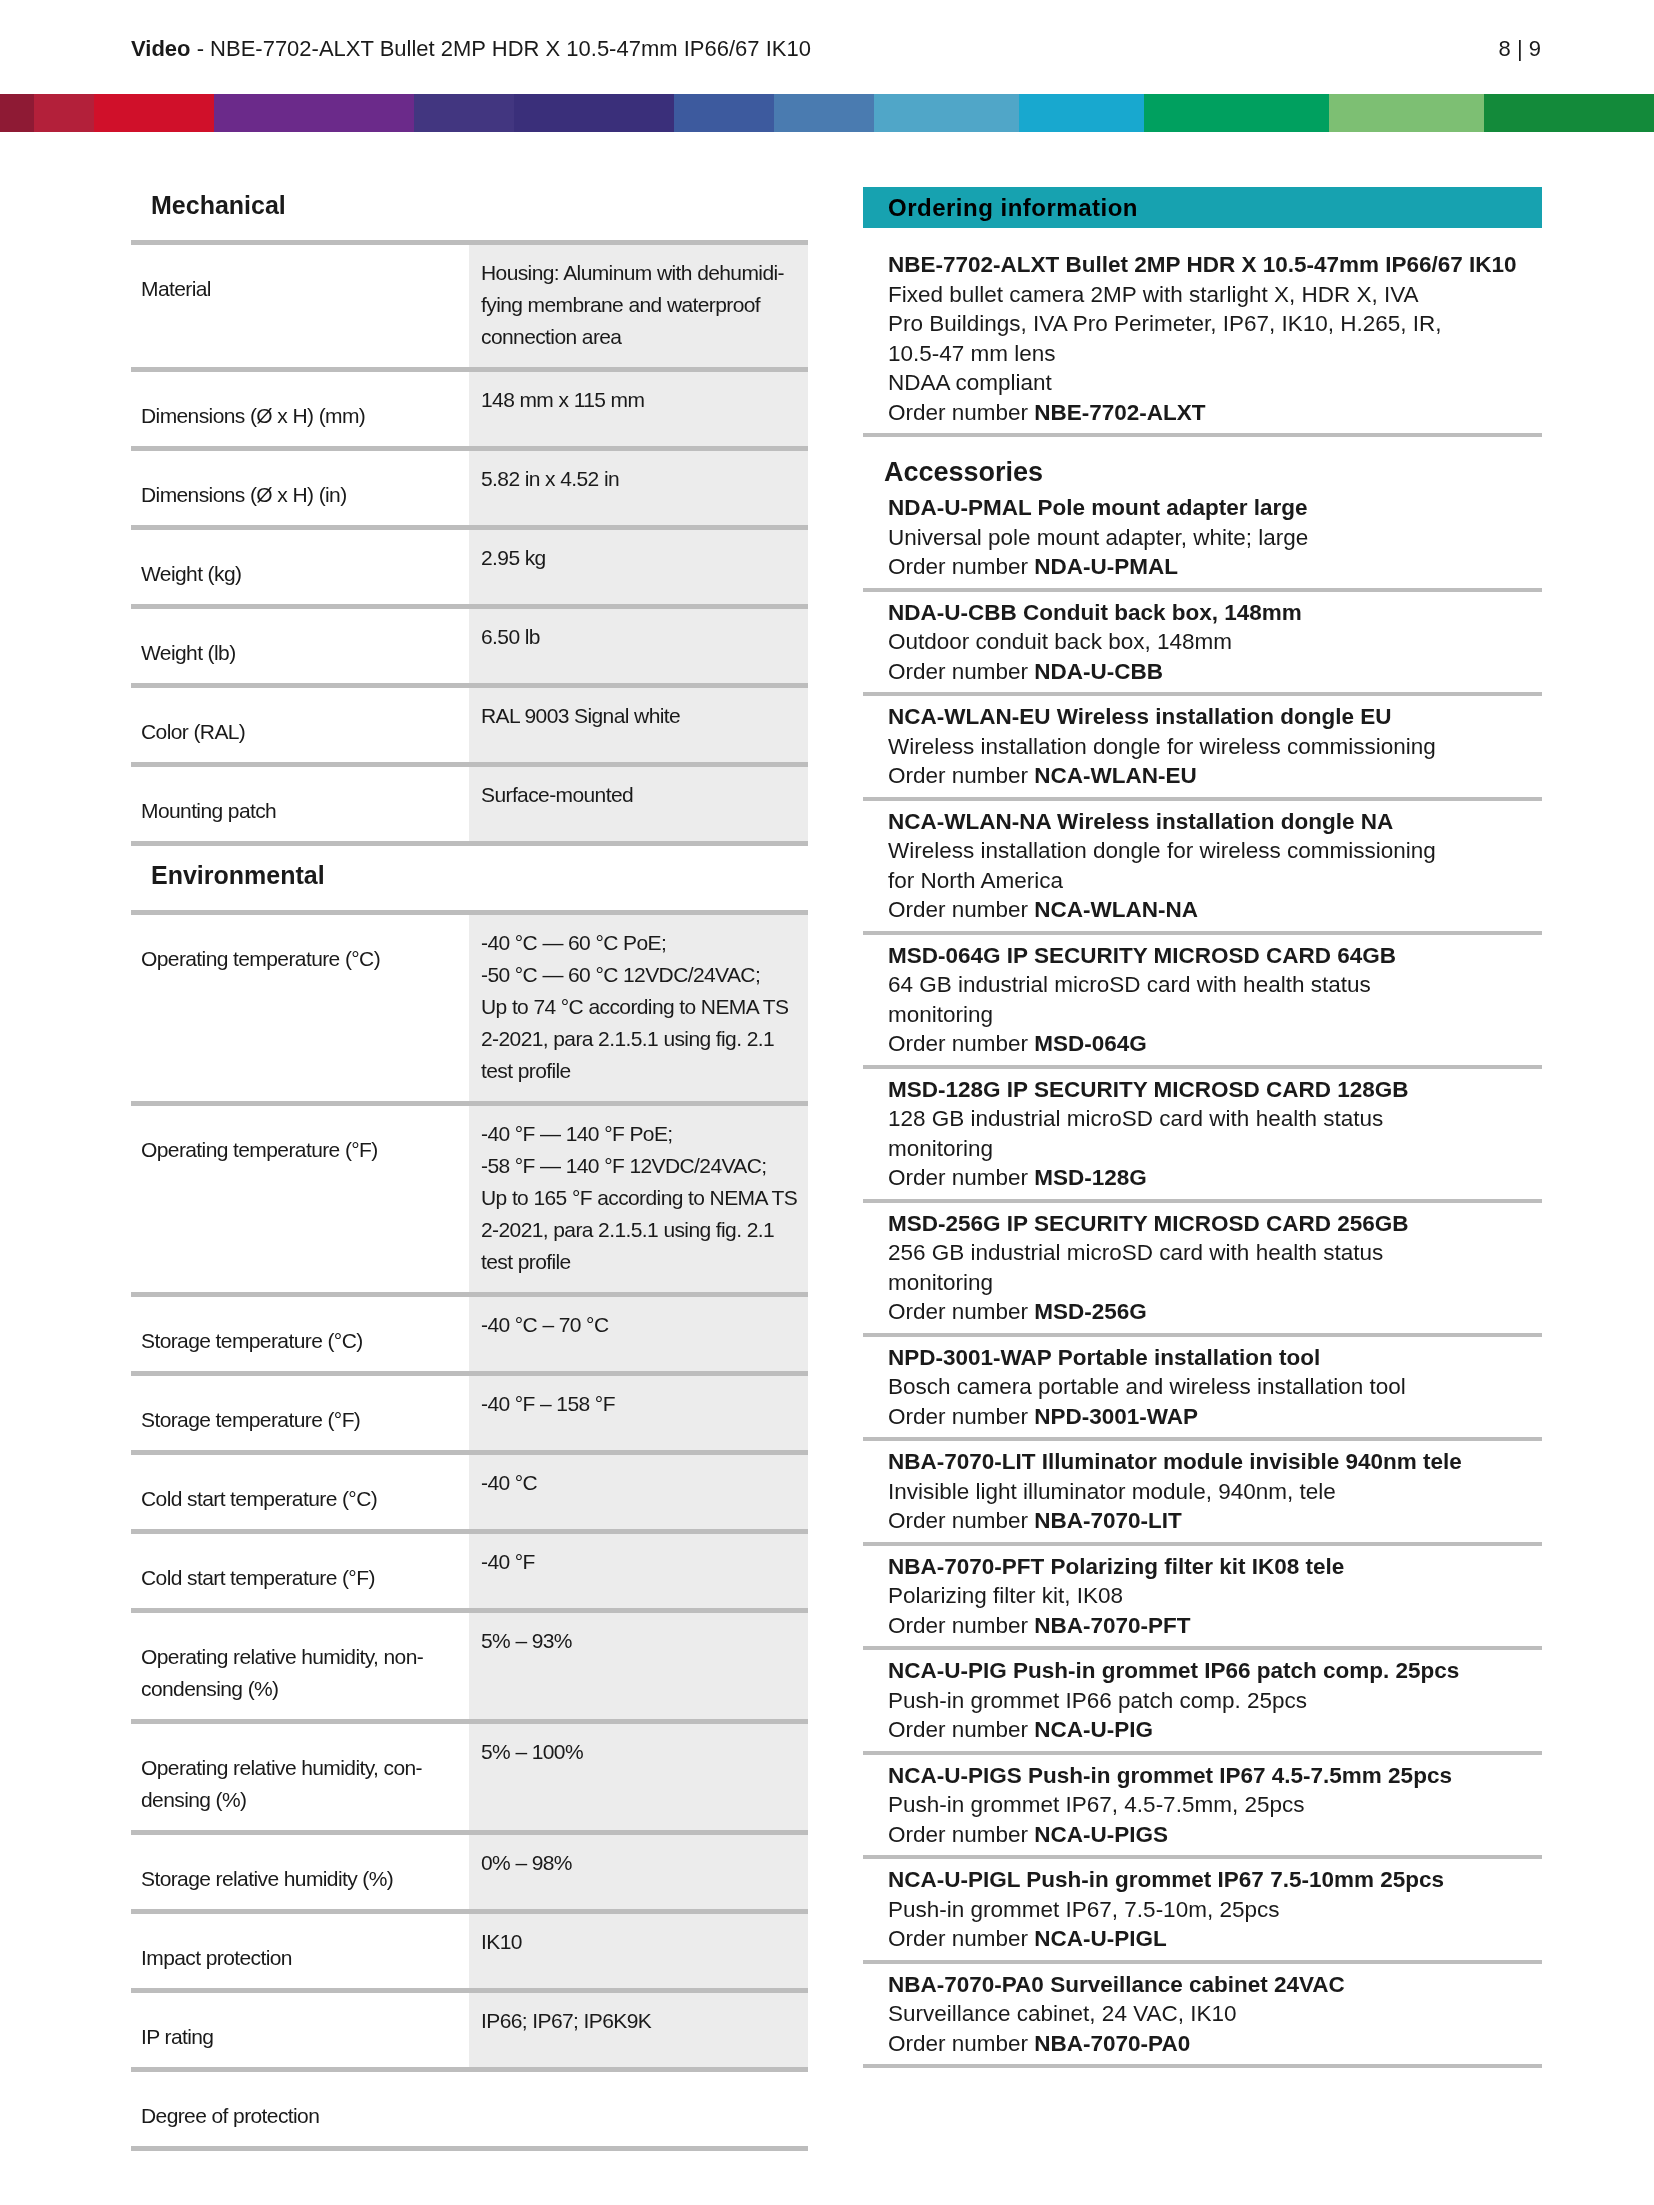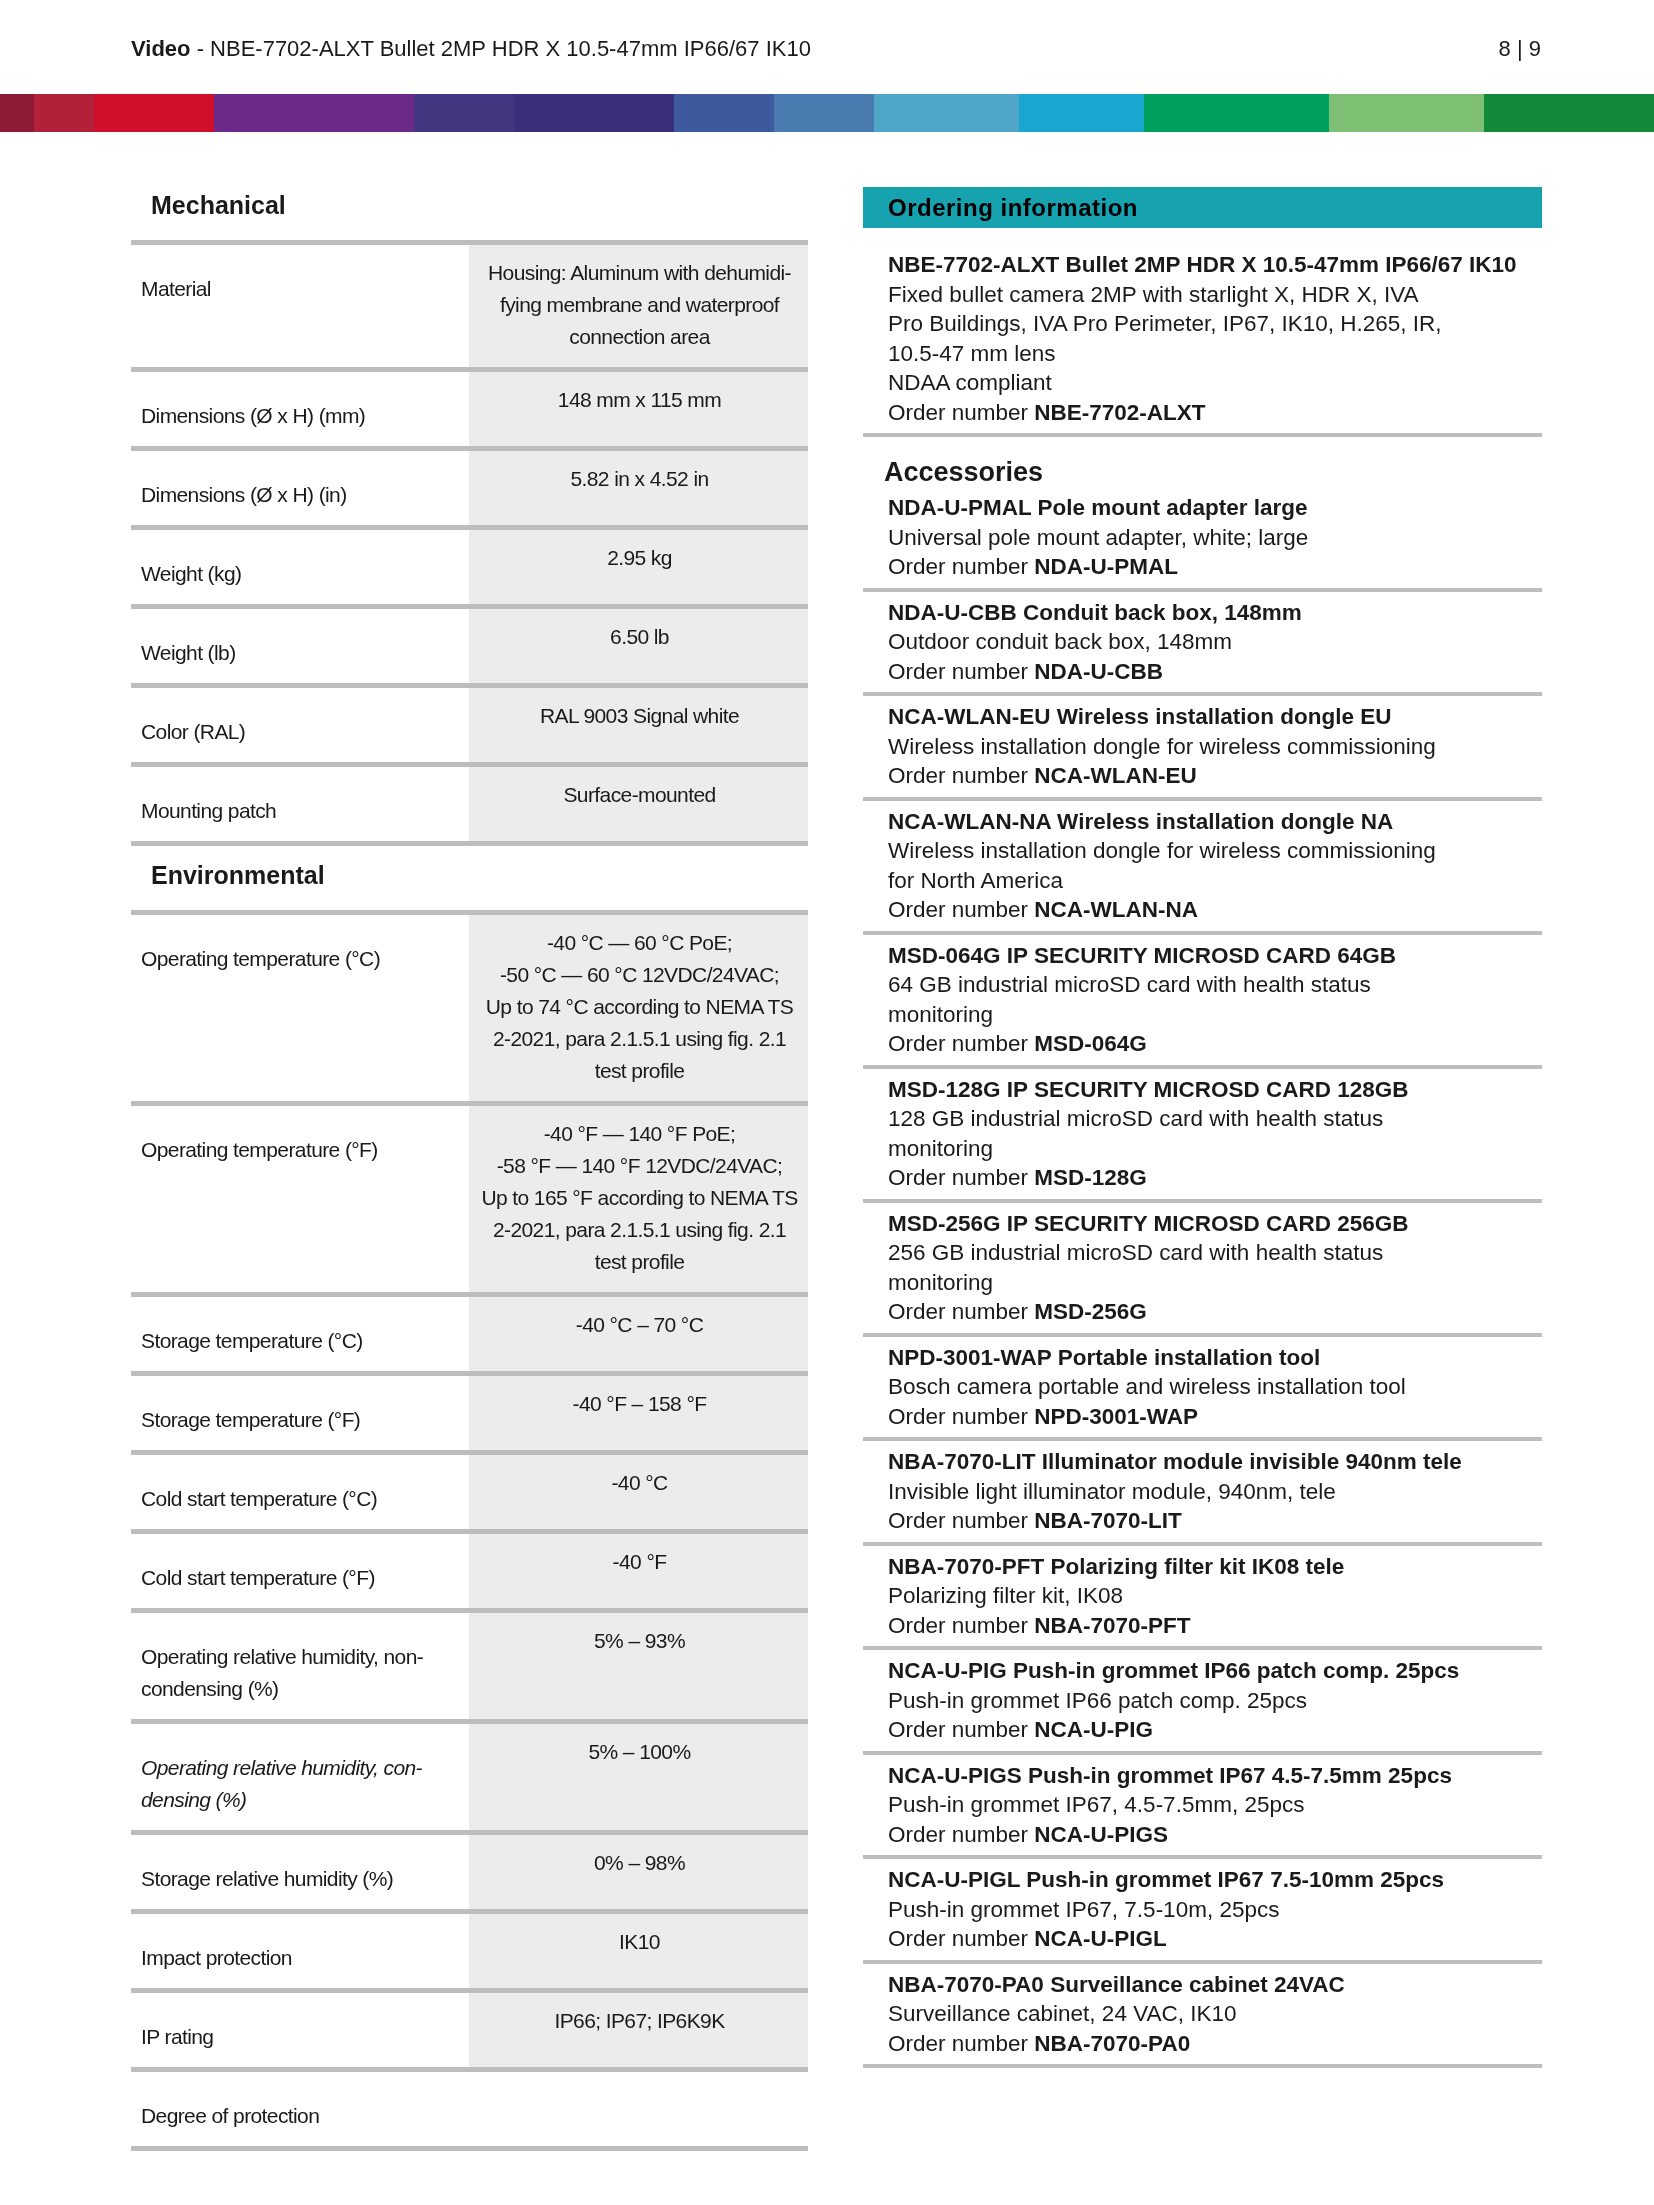--- a/index.html
+++ b/index.html
@@ -14,21 +14,21 @@
   .colorbar { position: absolute; left: 0; top: 94px; width: 1654px; height: 38px; display: flex; }
   .colorbar div { height: 100%; }
 
   
   .left { position: absolute; left: 131px; top: 180px; width: 677px; }
   .sec-title { font-weight: bold; font-size: 25px; padding-left: 20px; height: 60px; line-height: 50px; }
   .spec-table { border-top: 5px solid #bdbdbd; }
   .spec-row { display: flex; border-bottom: 5px solid #bdbdbd; }
   .spec-row .k { width: 338px; padding: 12px 10px 14px 10px; box-sizing: border-box; font-size: 21px; line-height: 32px; letter-spacing: -0.6px; margin-top: 16px; }
   .spec-row .v { flex: 1; background: #ececec; padding: 12px 10px 14px 12px; box-sizing: border-box; font-size: 21px; line-height: 32px; letter-spacing: -0.6px; }
-  .spec-row .v div { white-space: pre-line; text-align: center; }
+  .spec-row .v div { white-space: pre-line; }
 
   
   .right { position: absolute; left: 863px; top: 187px; width: 679px; }
   .order-head { background: #17a2b0; color: #000000; font-weight: bold; font-size: 24px; height: 41px; line-height: 41px; padding-left: 25px; letter-spacing: 0.5px; }
   .item { padding: 6px 0 6px 25px; border-bottom: 4px solid #bdbdbd; font-size: 22.5px; line-height: 29.5px; }
   .item .name { font-weight: bold; }
   .item .desc { white-space: pre-line; }
   .item .ord b { font-weight: bold; }
   .main-item { margin-top: 16px; padding-bottom: 6px; }
   .acc-title { font-weight: bold; font-size: 27px; padding-left: 21px; margin-top: 20px; height: 30px; line-height: 30px; }
@@ -152,21 +152,21 @@
         </div>
       </div>
       <div class="spec-row">
         <div class="k" style="white-space: pre-line;">Operating relative humidity, non-
 condensing (%)</div>
         <div class="v">
           <div>5% – 93%</div>
         </div>
       </div>
       <div class="spec-row">
-        <div class="k" style="white-space: pre-line; font-style: italic;">Operating relative humidity, con-
+        <div class="k" style="white-space: pre-line;">Operating relative humidity, con-
 densing (%)</div>
         <div class="v">
           <div>5% – 100%</div>
         </div>
       </div>
       <div class="spec-row">
         <div class="k" style="white-space: pre-line;">Storage relative humidity (%)</div>
         <div class="v">
           <div>0% – 98%</div>
         </div>

